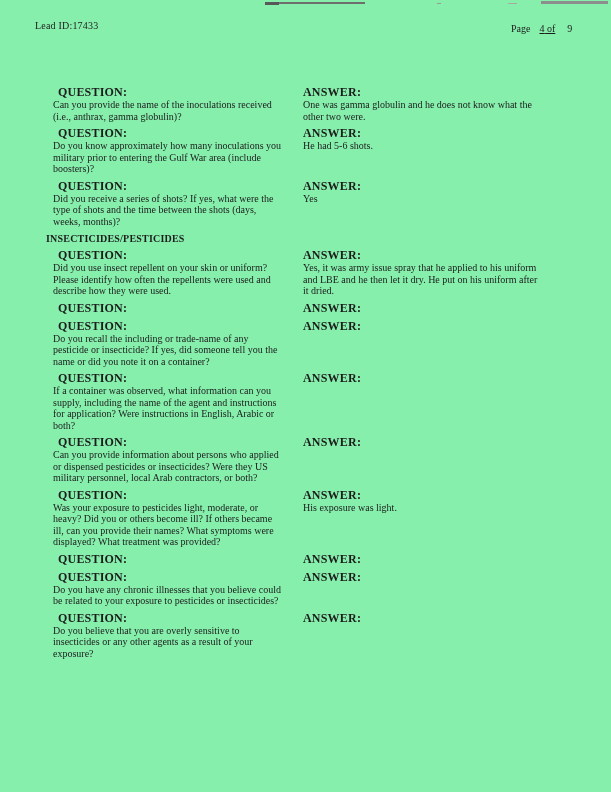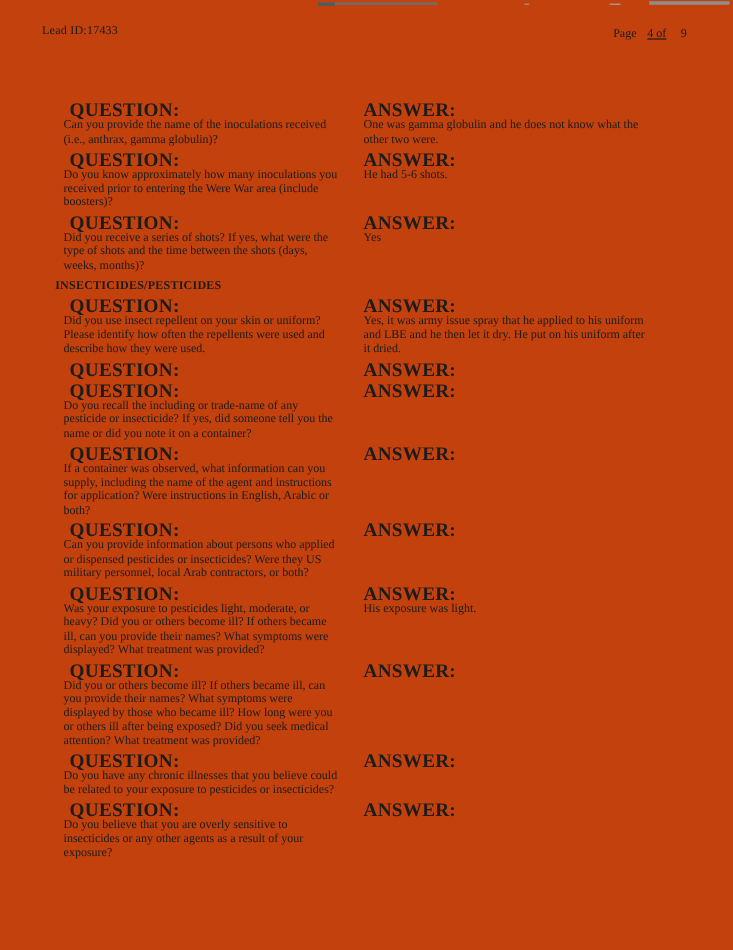--- a/index.html
+++ b/index.html
@@ -1,20 +1,20 @@
 <!DOCTYPE html>
 <html><head>
 <meta charset="utf-8">
 <style>
   html, body { margin: 0; padding: 0; background: #e8e8e8; }
   .sheet {
     position: relative;
     width: 611px;
     height: 792px;
-    background: #c2410c;
+    background: #86efac;
     font-family: "Liberation Serif", "DejaVu Serif", serif;
     color: #1c1c1c;
     overflow: hidden;
     margin: 0 auto;
   }
   
   .artifact { position: absolute; background: #7a7a7a; }
   .artifact-1 { left: 265px; top: 2px; width: 100px; height: 2px; background: #6e6e6e; }
   .artifact-1b { left: 265px; top: 2px; width: 14px; height: 3px; background: #585858; }
   .artifact-2 { left: 437px; top: 3px; width: 4px; height: 1px; background: #9a9a9a; }
@@ -33,21 +33,21 @@
   .page-indicator .pi-mid { margin-right: 12px; text-decoration: underline; }
 
   .content {
     position: absolute; left: 53px; top: 86px; width: 538px;
     font-size: 10px; line-height: 11.5px;
   }
   .qa-row { display: flex; margin-bottom: 5px; }
   .q-col { width: 250px; flex: none; }
   .a-col { flex: 1; min-width: 0; }
   .block-heading {
-    font-weight: bold; font-size: 16px; line-height: 13px;
+    font-weight: bold; font-size: 12px; line-height: 13px;
     letter-spacing: 0.2px;
   }
   .q-col .block-heading { padding-left: 5px; }
   .block-body { white-space: pre-line; }
   .section-header {
     font-weight: bold; font-size: 10px; line-height: 13px;
     margin: 0 0 4px -7px; letter-spacing: 0.2px;
   }
 </style>
 </head>
@@ -79,21 +79,21 @@
         <div class="block-heading">ANSWER:</div>
         <div class="block-body">One was gamma globulin and he does not know what the
 other two were.</div>
       </div>
     </div>
 
     <div class="qa-row">
       <div class="q-col">
         <div class="block-heading">QUESTION:</div>
         <div class="block-body">Do you know approximately how many inoculations you
-received prior to entering the Were War area (include
+military prior to entering the Gulf War area (include
 boosters)?</div>
       </div>
       <div class="a-col">
         <div class="block-heading">ANSWER:</div>
         <div class="block-body">He had 5-6 shots.</div>
       </div>
     </div>
 
     <div class="qa-row">
       <div class="q-col">
@@ -185,25 +185,20 @@
       </div>
       <div class="a-col">
         <div class="block-heading">ANSWER:</div>
         <div class="block-body">His exposure was light.</div>
       </div>
     </div>
 
     <div class="qa-row">
       <div class="q-col">
         <div class="block-heading">QUESTION:</div>
-        <div class="block-body">Did you or others become ill?  If others became ill, can
-you provide their names?  What symptoms were
-displayed by those who became ill?  How long were you
-or others ill after being exposed?  Did you seek medical
-attention?  What treatment was provided?</div>
       </div>
       <div class="a-col">
         <div class="block-heading">ANSWER:</div>
         <div class="block-body"></div>
       </div>
     </div>
 
     <div class="qa-row">
       <div class="q-col">
         <div class="block-heading">QUESTION:</div>

